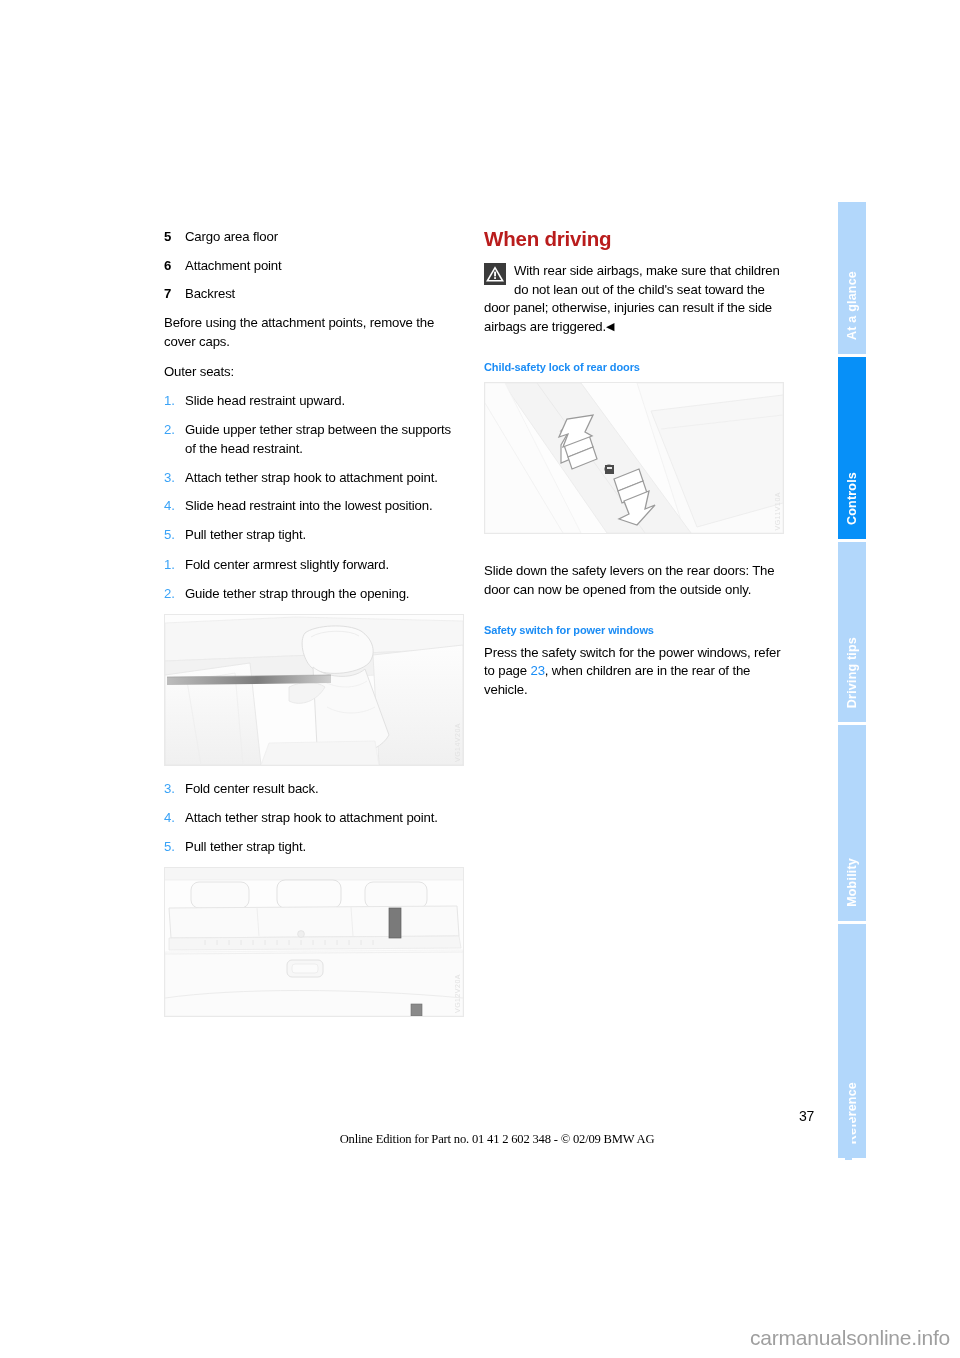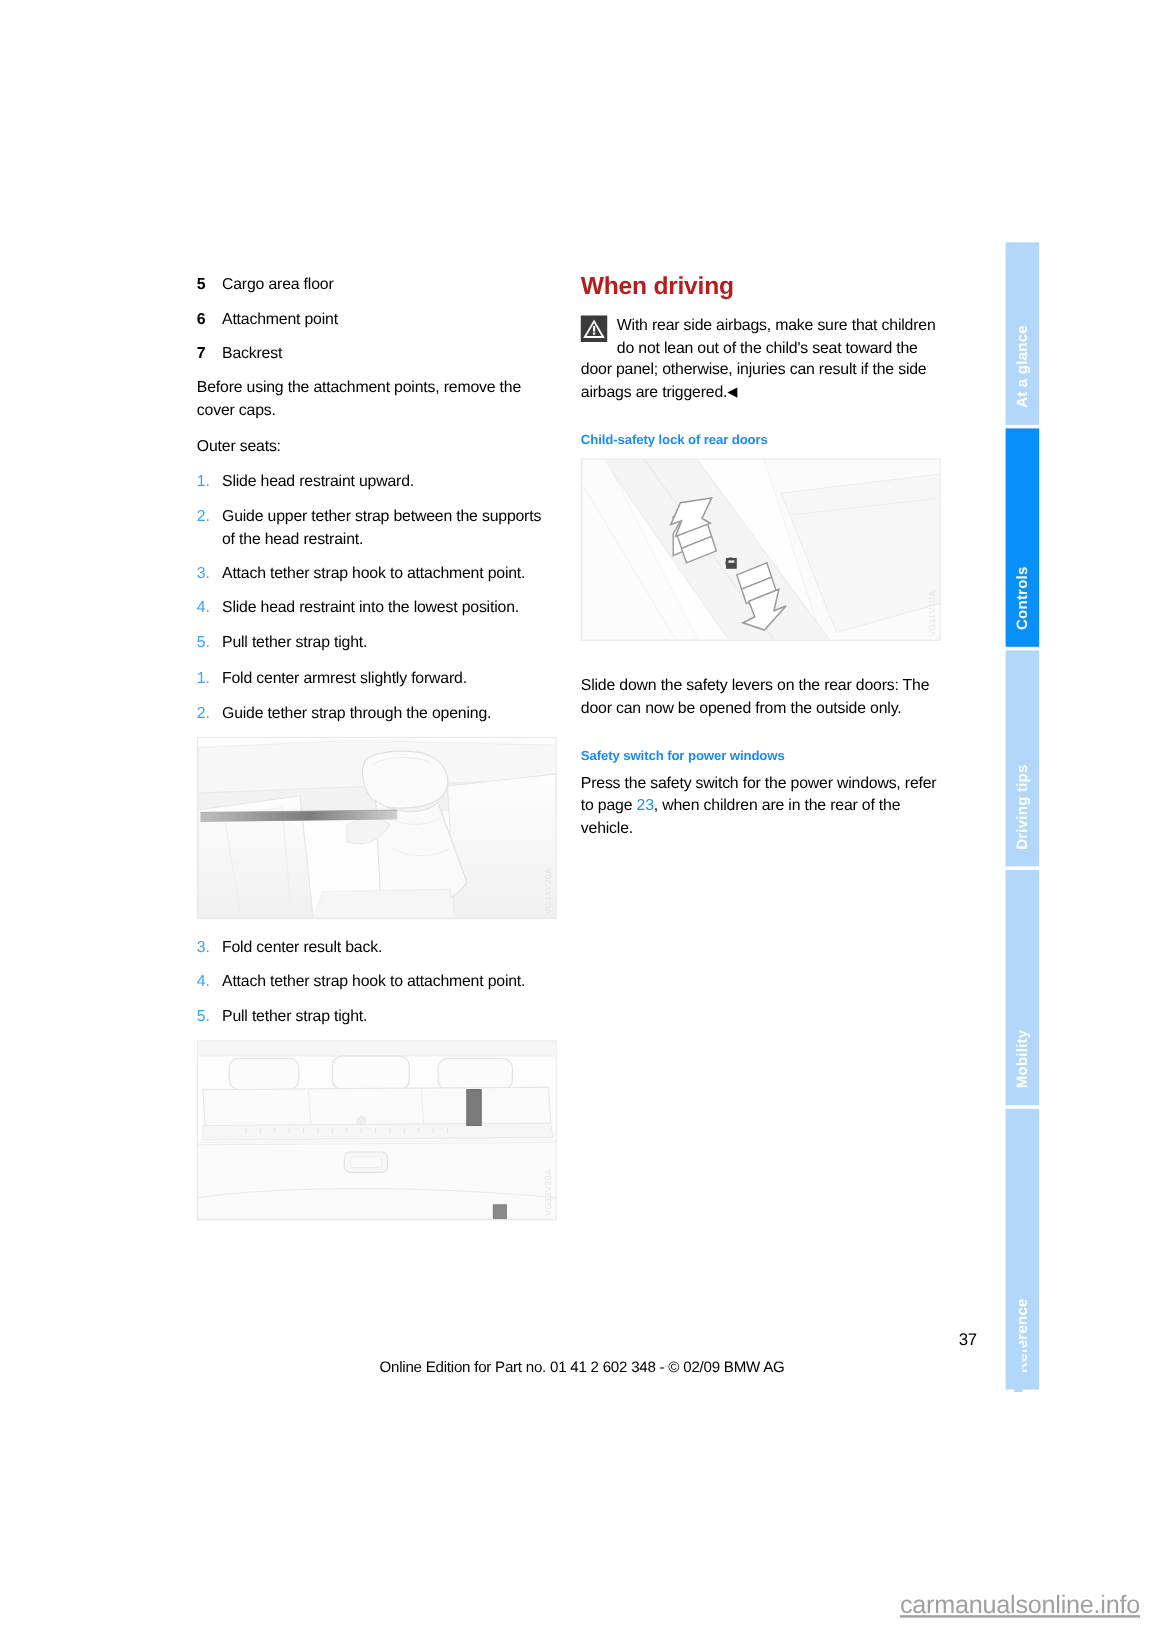--- a/index.html
+++ b/index.html
@@ -181,47 +181,47 @@
   }
   #page-number {
     position: absolute;
     right: 24px;
     top: 0px;
     font-size: 14px;
     letter-spacing: -0.3px;
   }
   #footer-line {
     position: absolute;
-    left: 0;
+    left: 12px;
     top: 24px;
     width: 674px;
     text-align: center;
     font-size: 12.6px;
     letter-spacing: -0.2px;
     padding-right: 32px;
     box-sizing: border-box;
+    font-family: Liberation Serif, serif;
   }
   #spine-mark {
     position: absolute;
     left: 845px;
     top: 1120px;
     width: 7px;
     height: 40px;
     background: #b2d7fb;
   }
 
   
   #watermark {
     position: absolute;
     right: 10px;
     bottom: 8px;
     font-size: 21px;
     color: #9f9f9f;
     letter-spacing: -0.2px;
-    text-decoration: underline;
   }
 </style>
 </head>
 <body>
 
 <div id="page">
 
   <div id="tab-strip">
     <div class="tab" style="flex:0 0 152px;">
       <span class="tab-label">At a glance</span>

